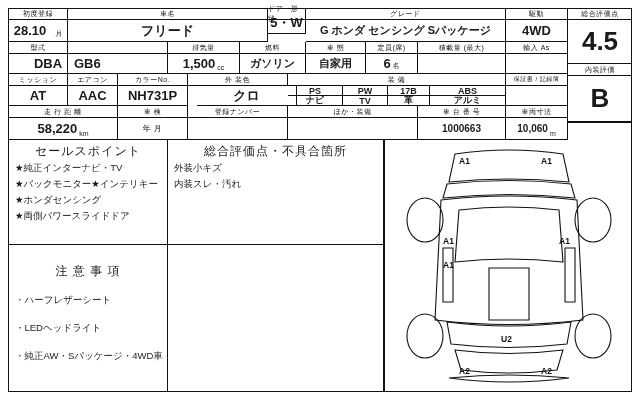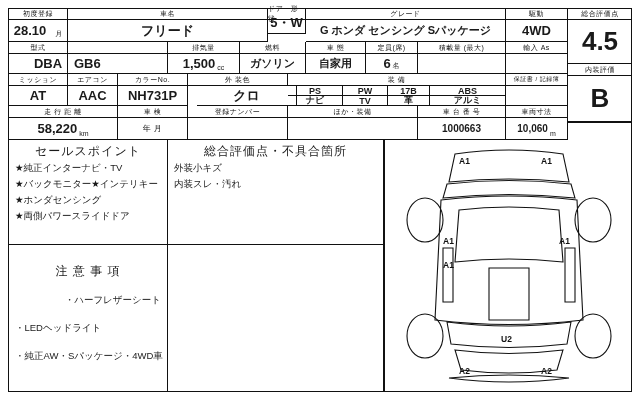--- a/index.html
+++ b/index.html
@@ -140,21 +140,21 @@
   </div>
 
   <div class="listbox" style="left:168px;top:140px;width:216px;height:105px;border-top:none;border-left:none;">
     <div class="listhdr">総合評価点・不具合箇所</div>
     <div class="listitem">外装小キズ</div>
     <div class="listitem">内装スレ・汚れ</div>
   </div>
 
   <div class="listbox" style="left:8px;top:245px;width:160px;height:147px;border-top:none;border-bottom:none;">
     <div class="listhdr" style="padding-top:18px;">注 意 事 項</div>
-    <div class="listitem" style="padding-top:14px;text-align:right;">・ハーフレザーシート</div>
+    <div class="listitem" style="padding-top:14px;">・ハーフレザーシート</div>
     <div class="listitem" style="padding-top:14px;">・LEDヘッドライト</div>
     <div class="listitem" style="padding-top:14px;">・純正AW・Sパッケージ・4WD車</div>
   </div>
 
   <div class="listbox" style="left:168px;top:245px;width:216px;height:147px;border-top:none;border-left:none;border-bottom:none;"></div>
 
   <div class="diagram" style="left:384px;top:140px;width:248px;height:252px;border-top:none;border-right:none;border-bottom:none;">
     <svg width="248" height="252" viewBox="0 0 248 252">
       <g fill="none" stroke="#111" stroke-width="1.1">
 

